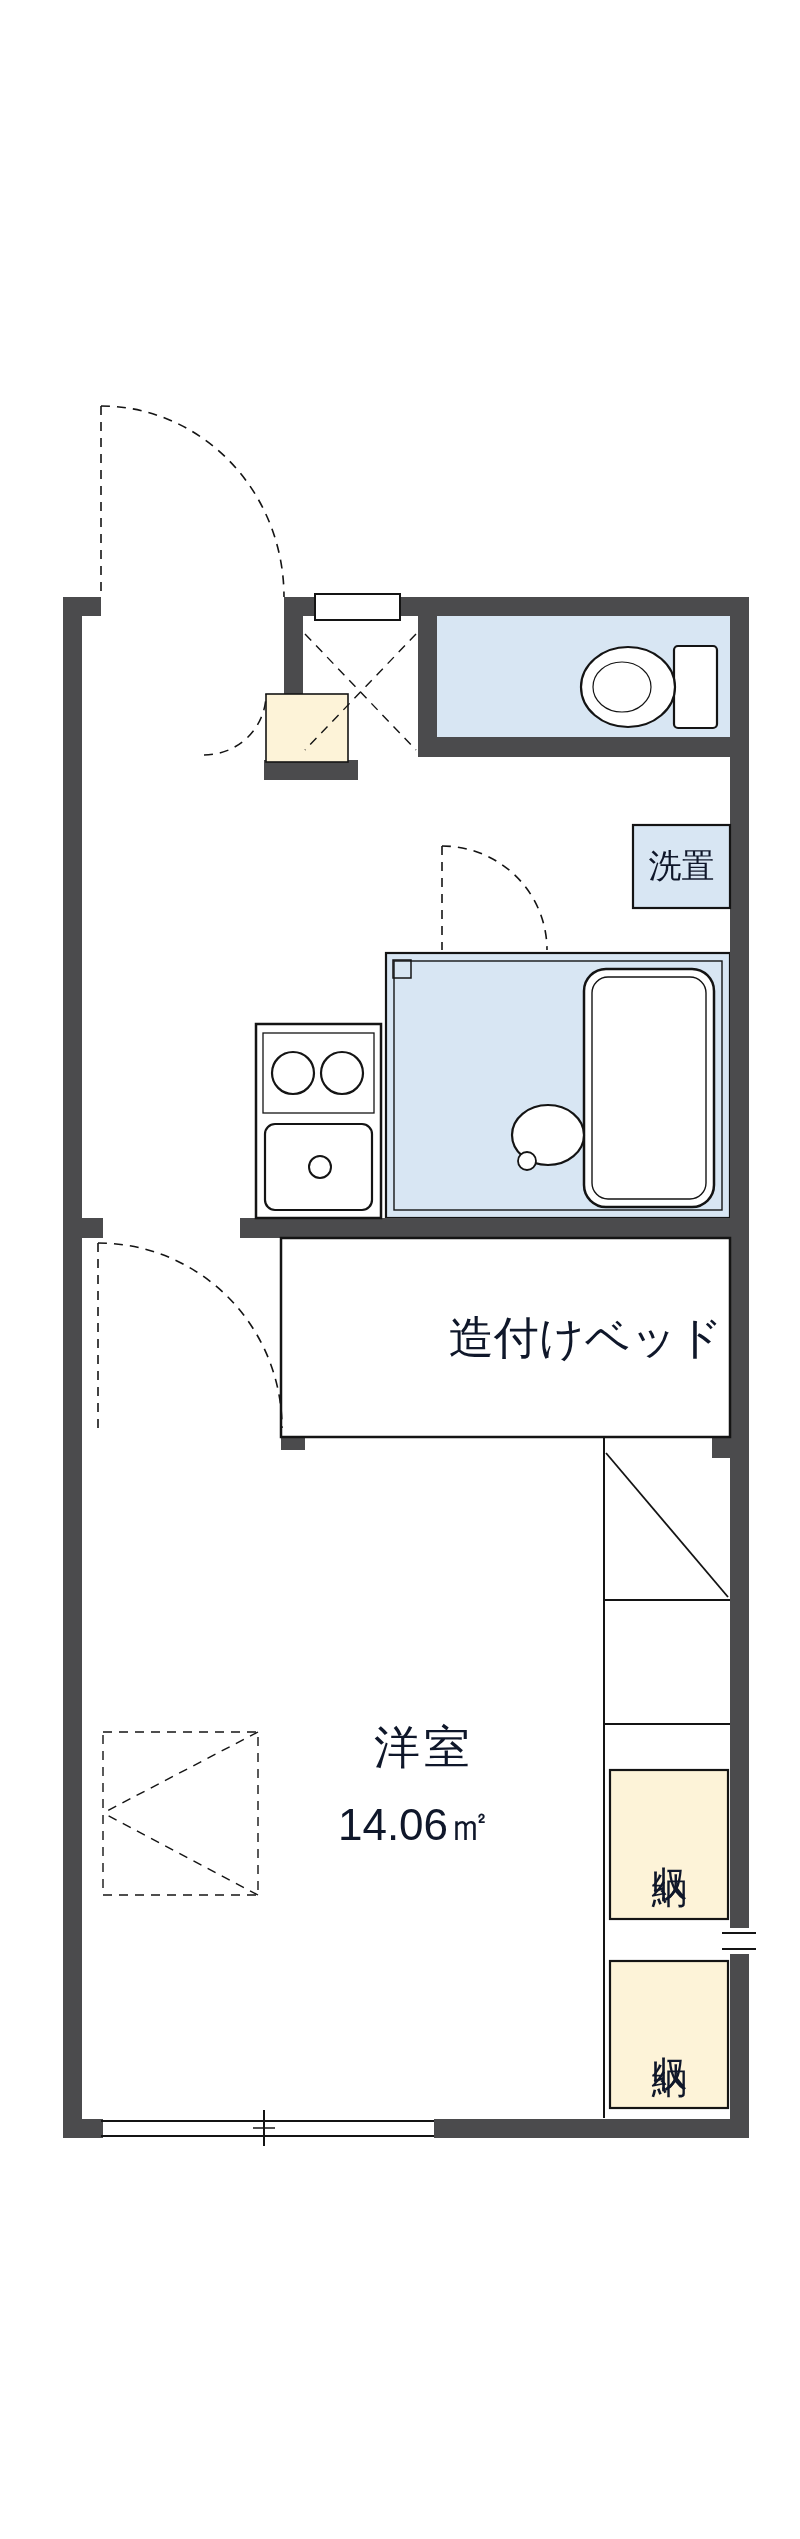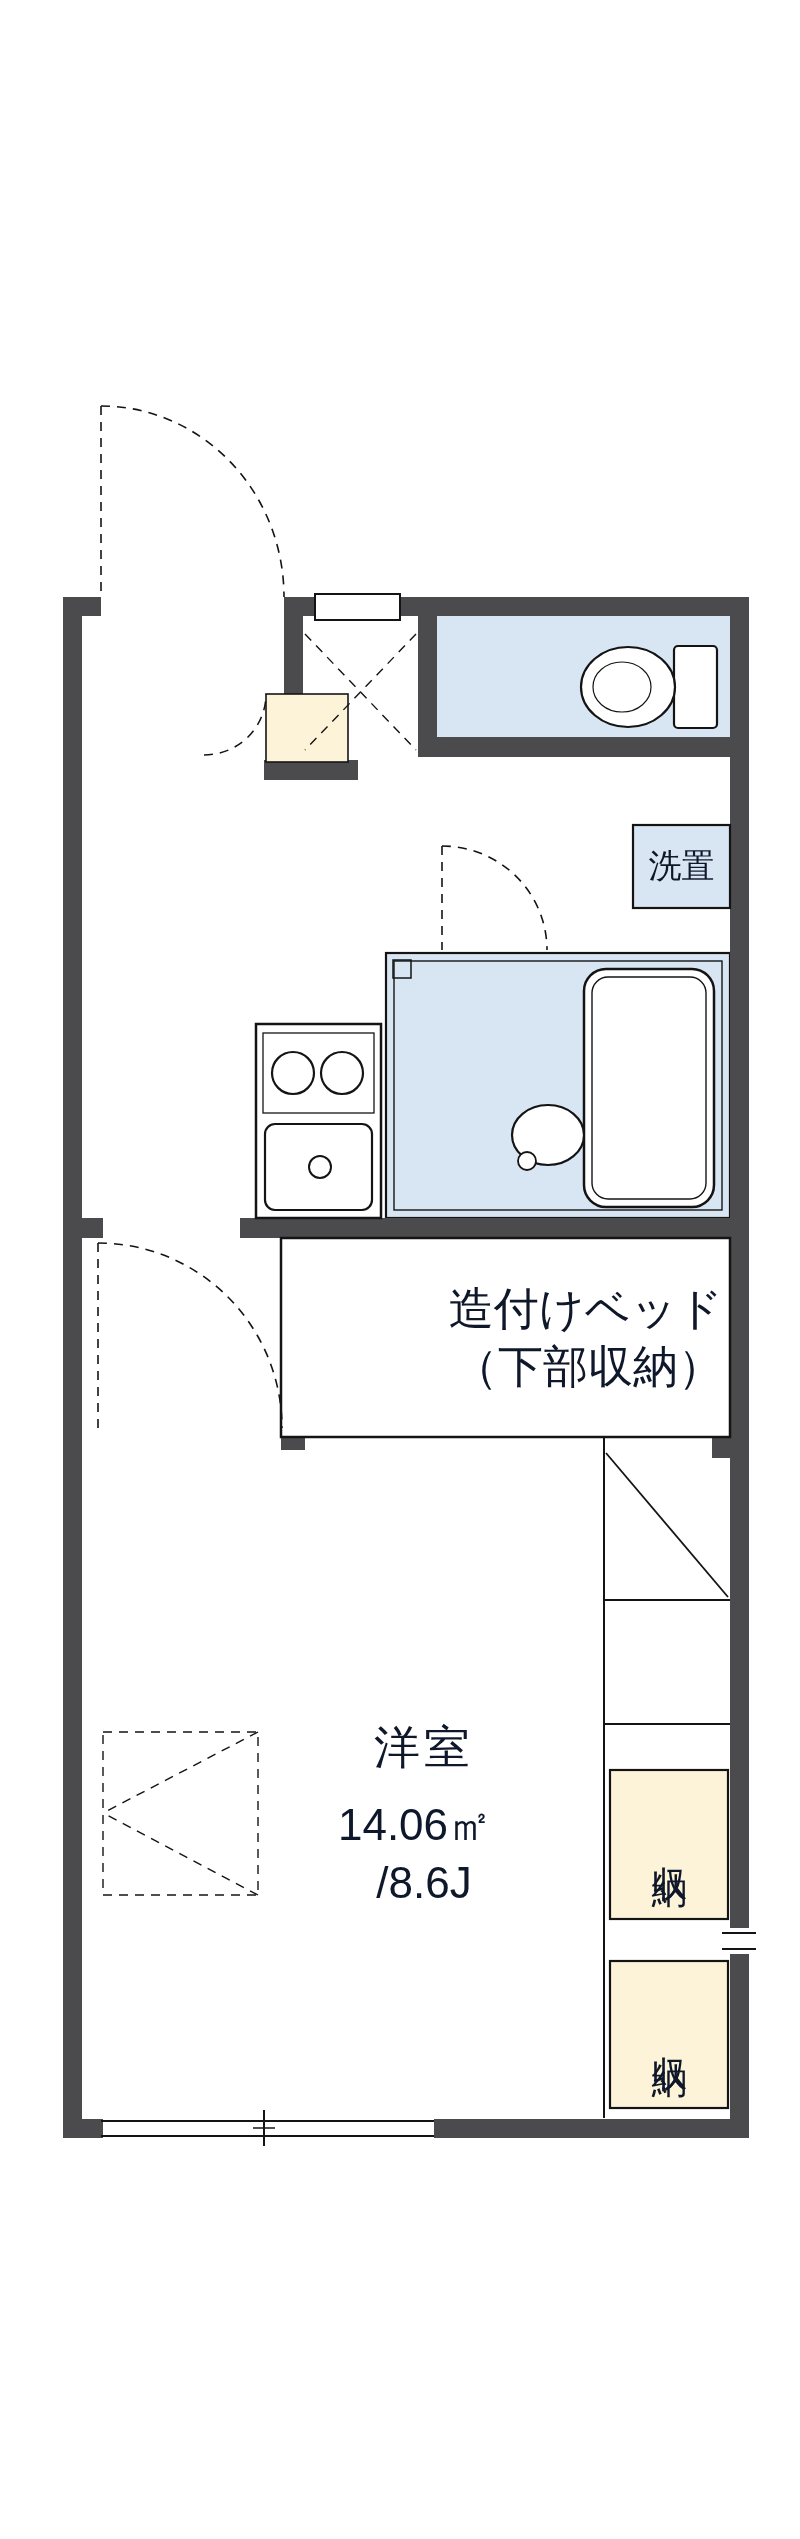--- a/index.html
+++ b/index.html
@@ -118,26 +118,24 @@
       <rect class="f-none s-ln dash" stroke-width="1.4" x="97" y="1732" width="155" height="163"></rect>
       <path class="f-none s-ln dash" stroke-width="1.4" d="M 252 1732 L 97 1813"></path>
       <path class="f-none s-ln dash" stroke-width="1.4" d="M 252 1895 L 97 1813"></path>
     </g>
   </svg>
 
   <div class="lbl washer" style="left:627px;top:825px;width:97px;height:83px;">洗置</div>
 
   <div class="lbl bedtxt" style="left:268px;top:1238px;width:449px;height:199px;align-items:flex-end;">
     <div>造付けベッド</div>
-    <div>（下部収納）</div>
   </div>
 
   <div class="lbl room-name" style="left:288px;top:1708px;width:260px;height:80px;">洋室</div>
   <div class="lbl room-area" style="left:279px;top:1798px;width:260px;height:54px;">14.06㎡</div>
-  <div class="lbl room-area" style="left:288px;top:1856px;width:260px;height:54px;">/8.6J</div>
 
   <div class="lbl vert" style="left:604px;top:1770px;width:118px;height:149px;">
     <span>収納</span>
   </div>
   <div class="lbl vert" style="left:604px;top:1961px;width:118px;height:147px;">
     <span>収納</span>
   </div>
 
 </div>
 

